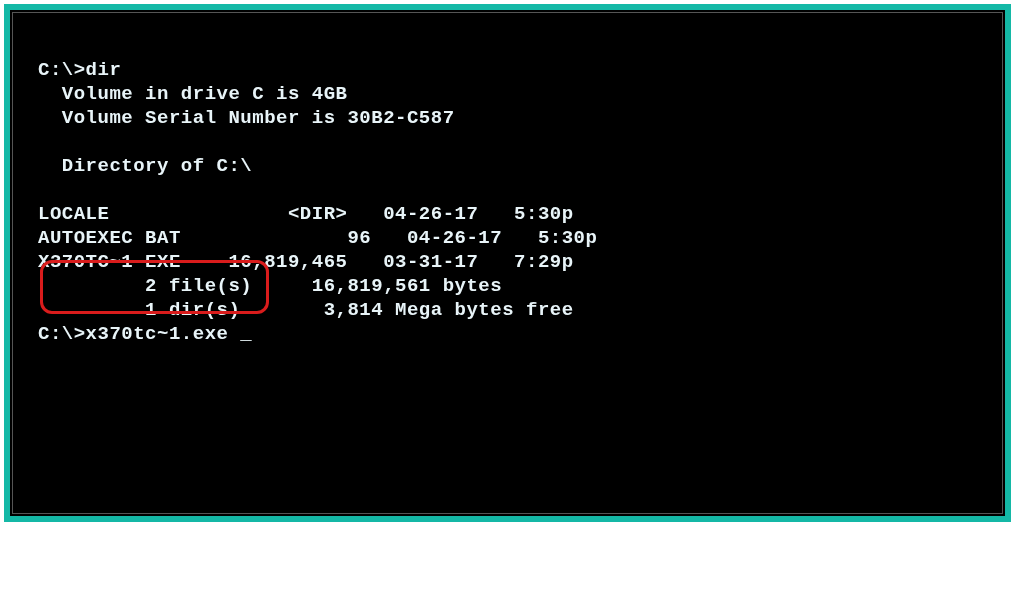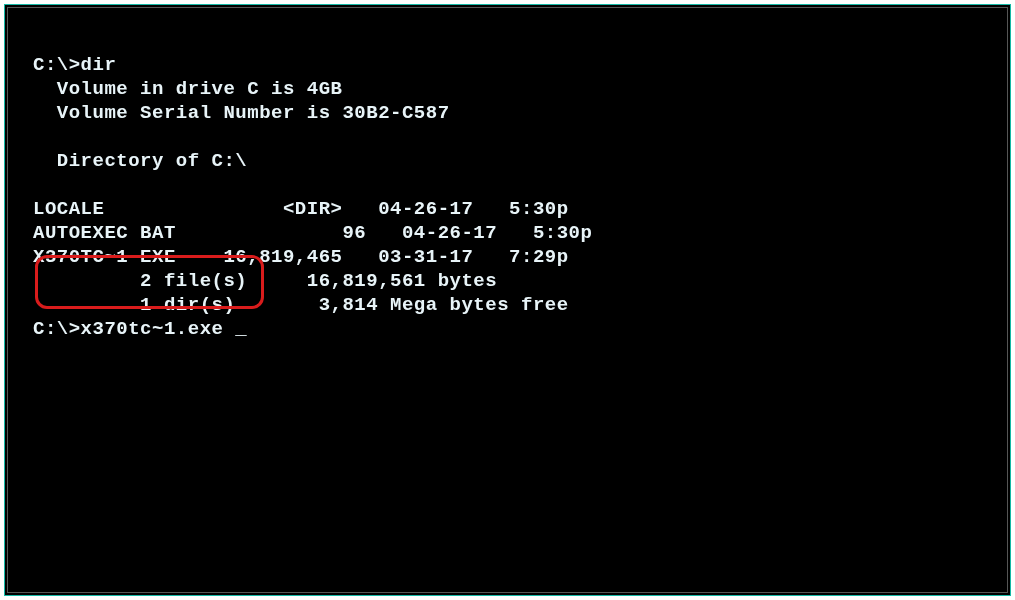--- a/index.html
+++ b/index.html
@@ -12,22 +12,22 @@
       height: 600px;
       background: #fff;
       position: relative;
       font-family: 'Courier New', monospace;
     }
     .frame {
       position: absolute;
       top: 4px;
       left: 4px;
       width: 1007px;
-      height: 592px;
-      border: 1px solid #14b8a6;
+      height: 518px;
+      border: 6px solid #14b8a6;
       background: #000;
       overflow: hidden;
     }
     .inner-border {
       position: absolute;
       top: 2px;
       left: 2px;
       right: 2px;
       bottom: 2px;
       border: 1px solid #555;

